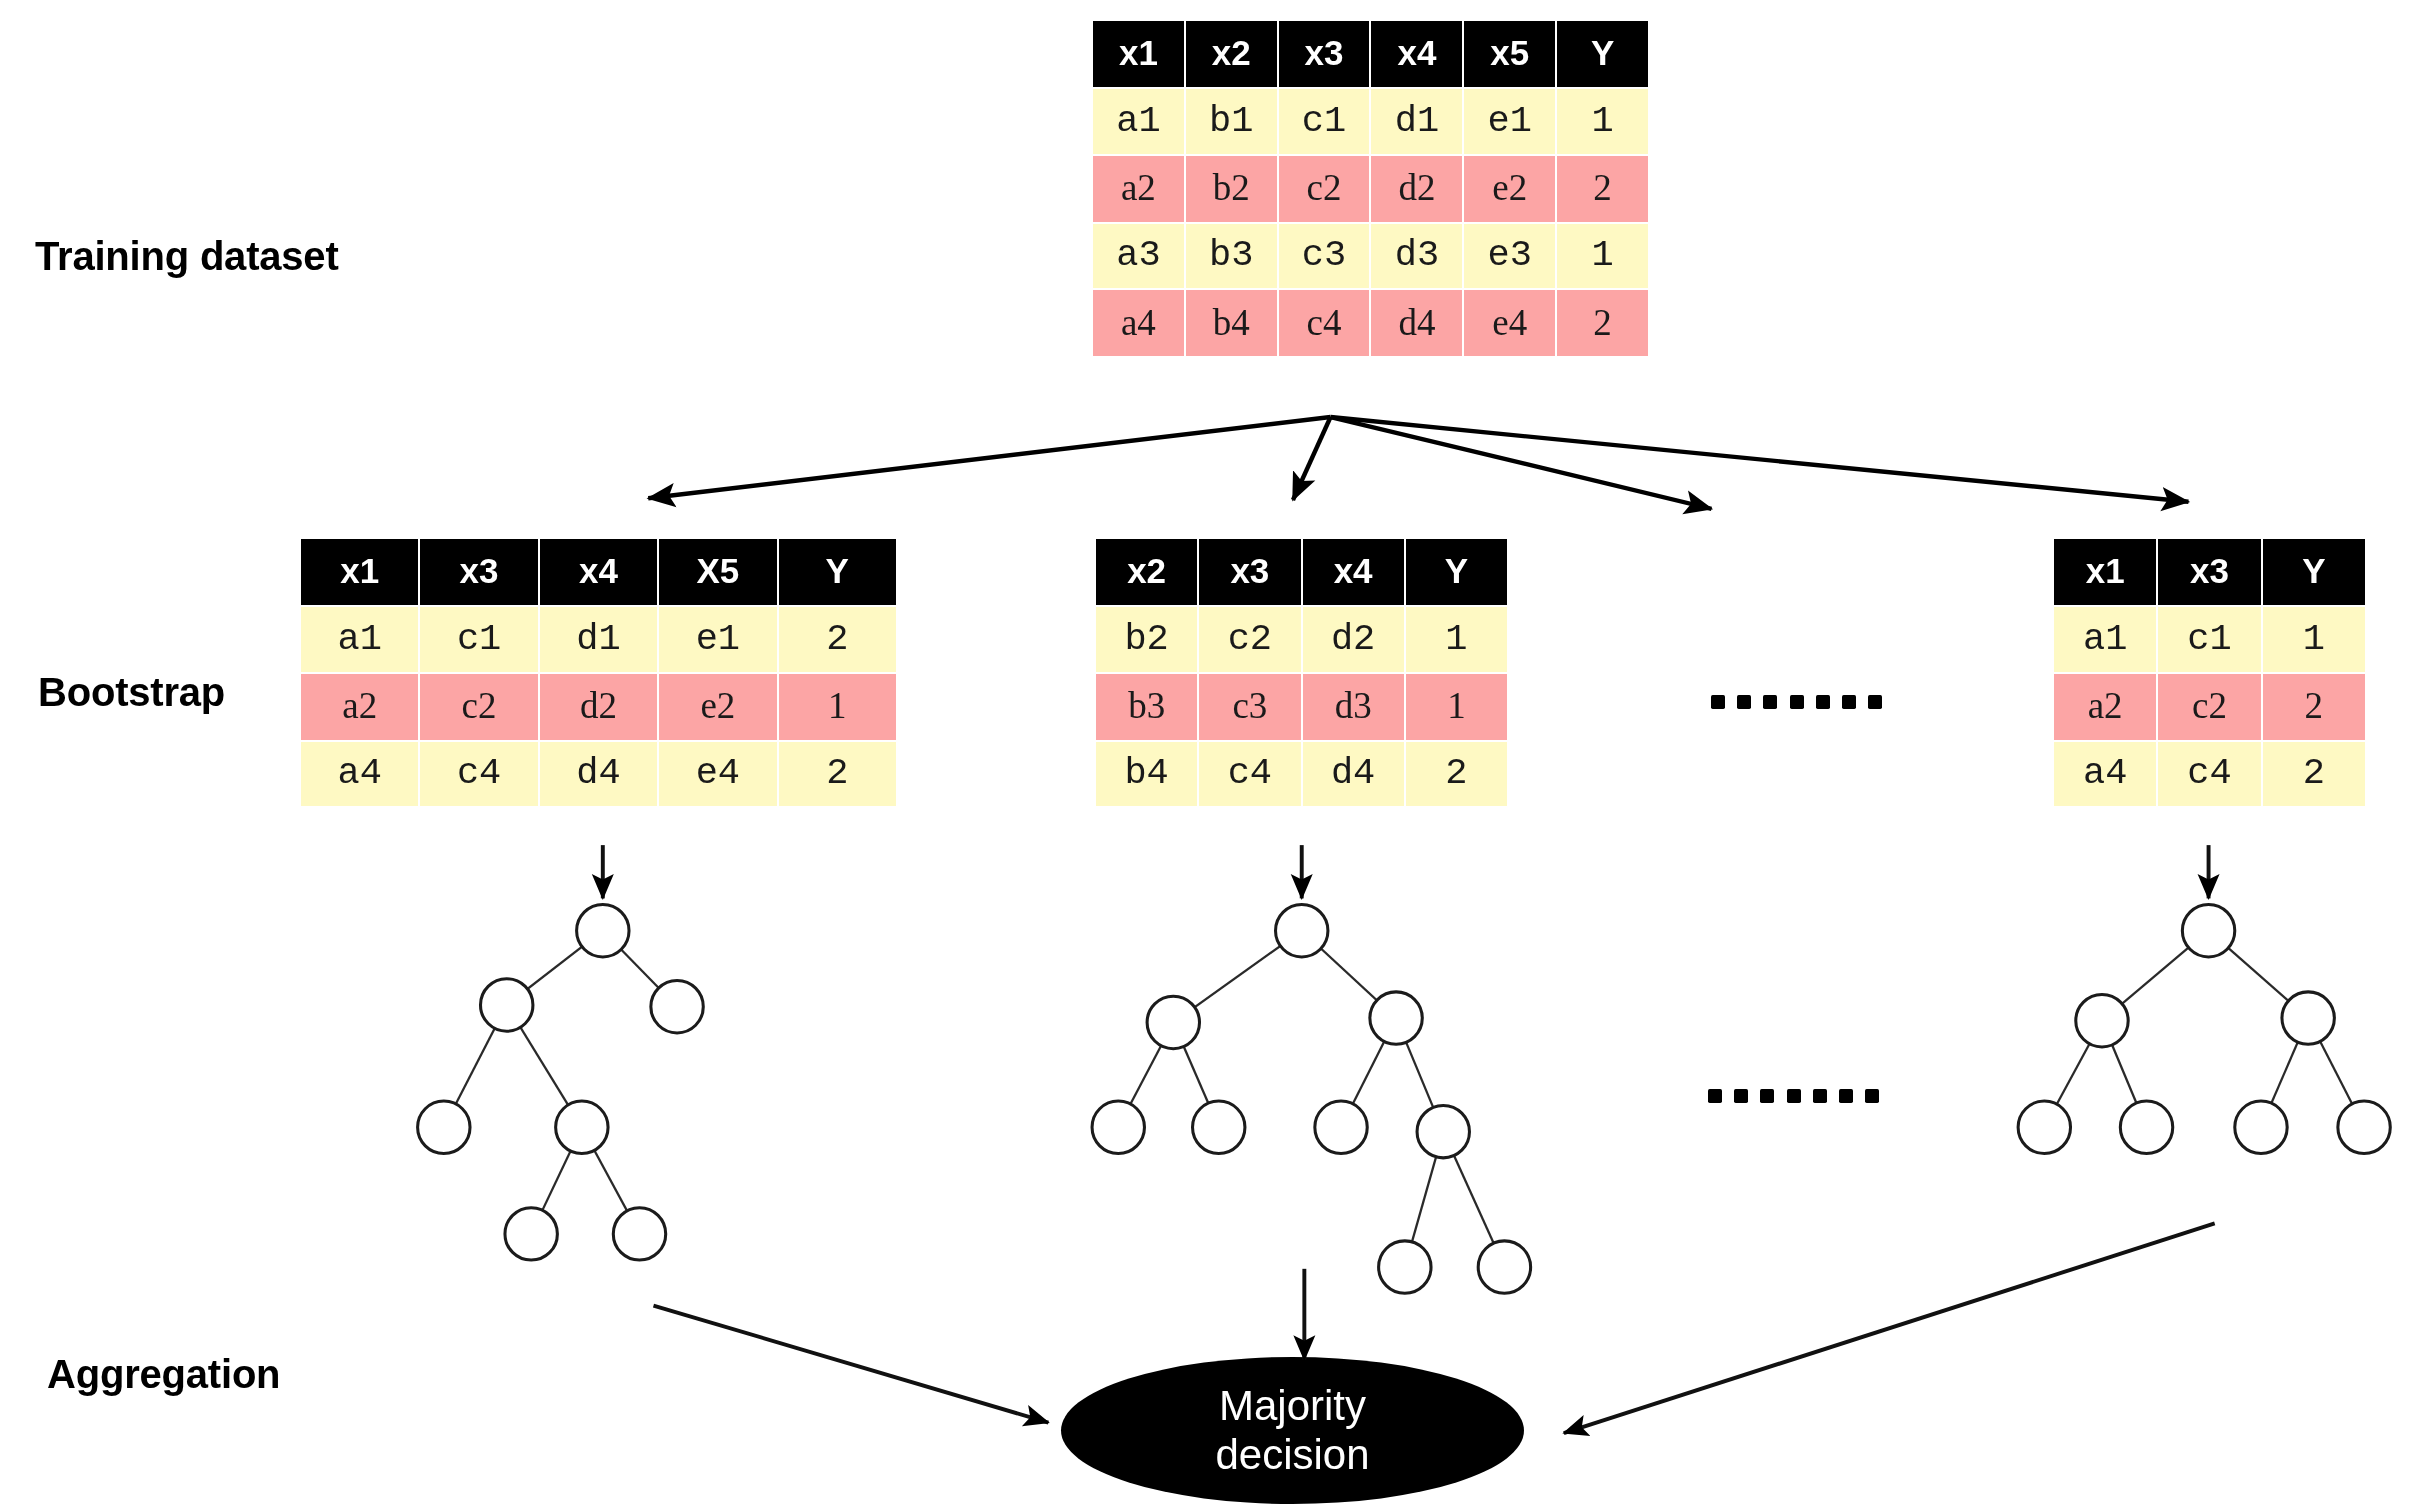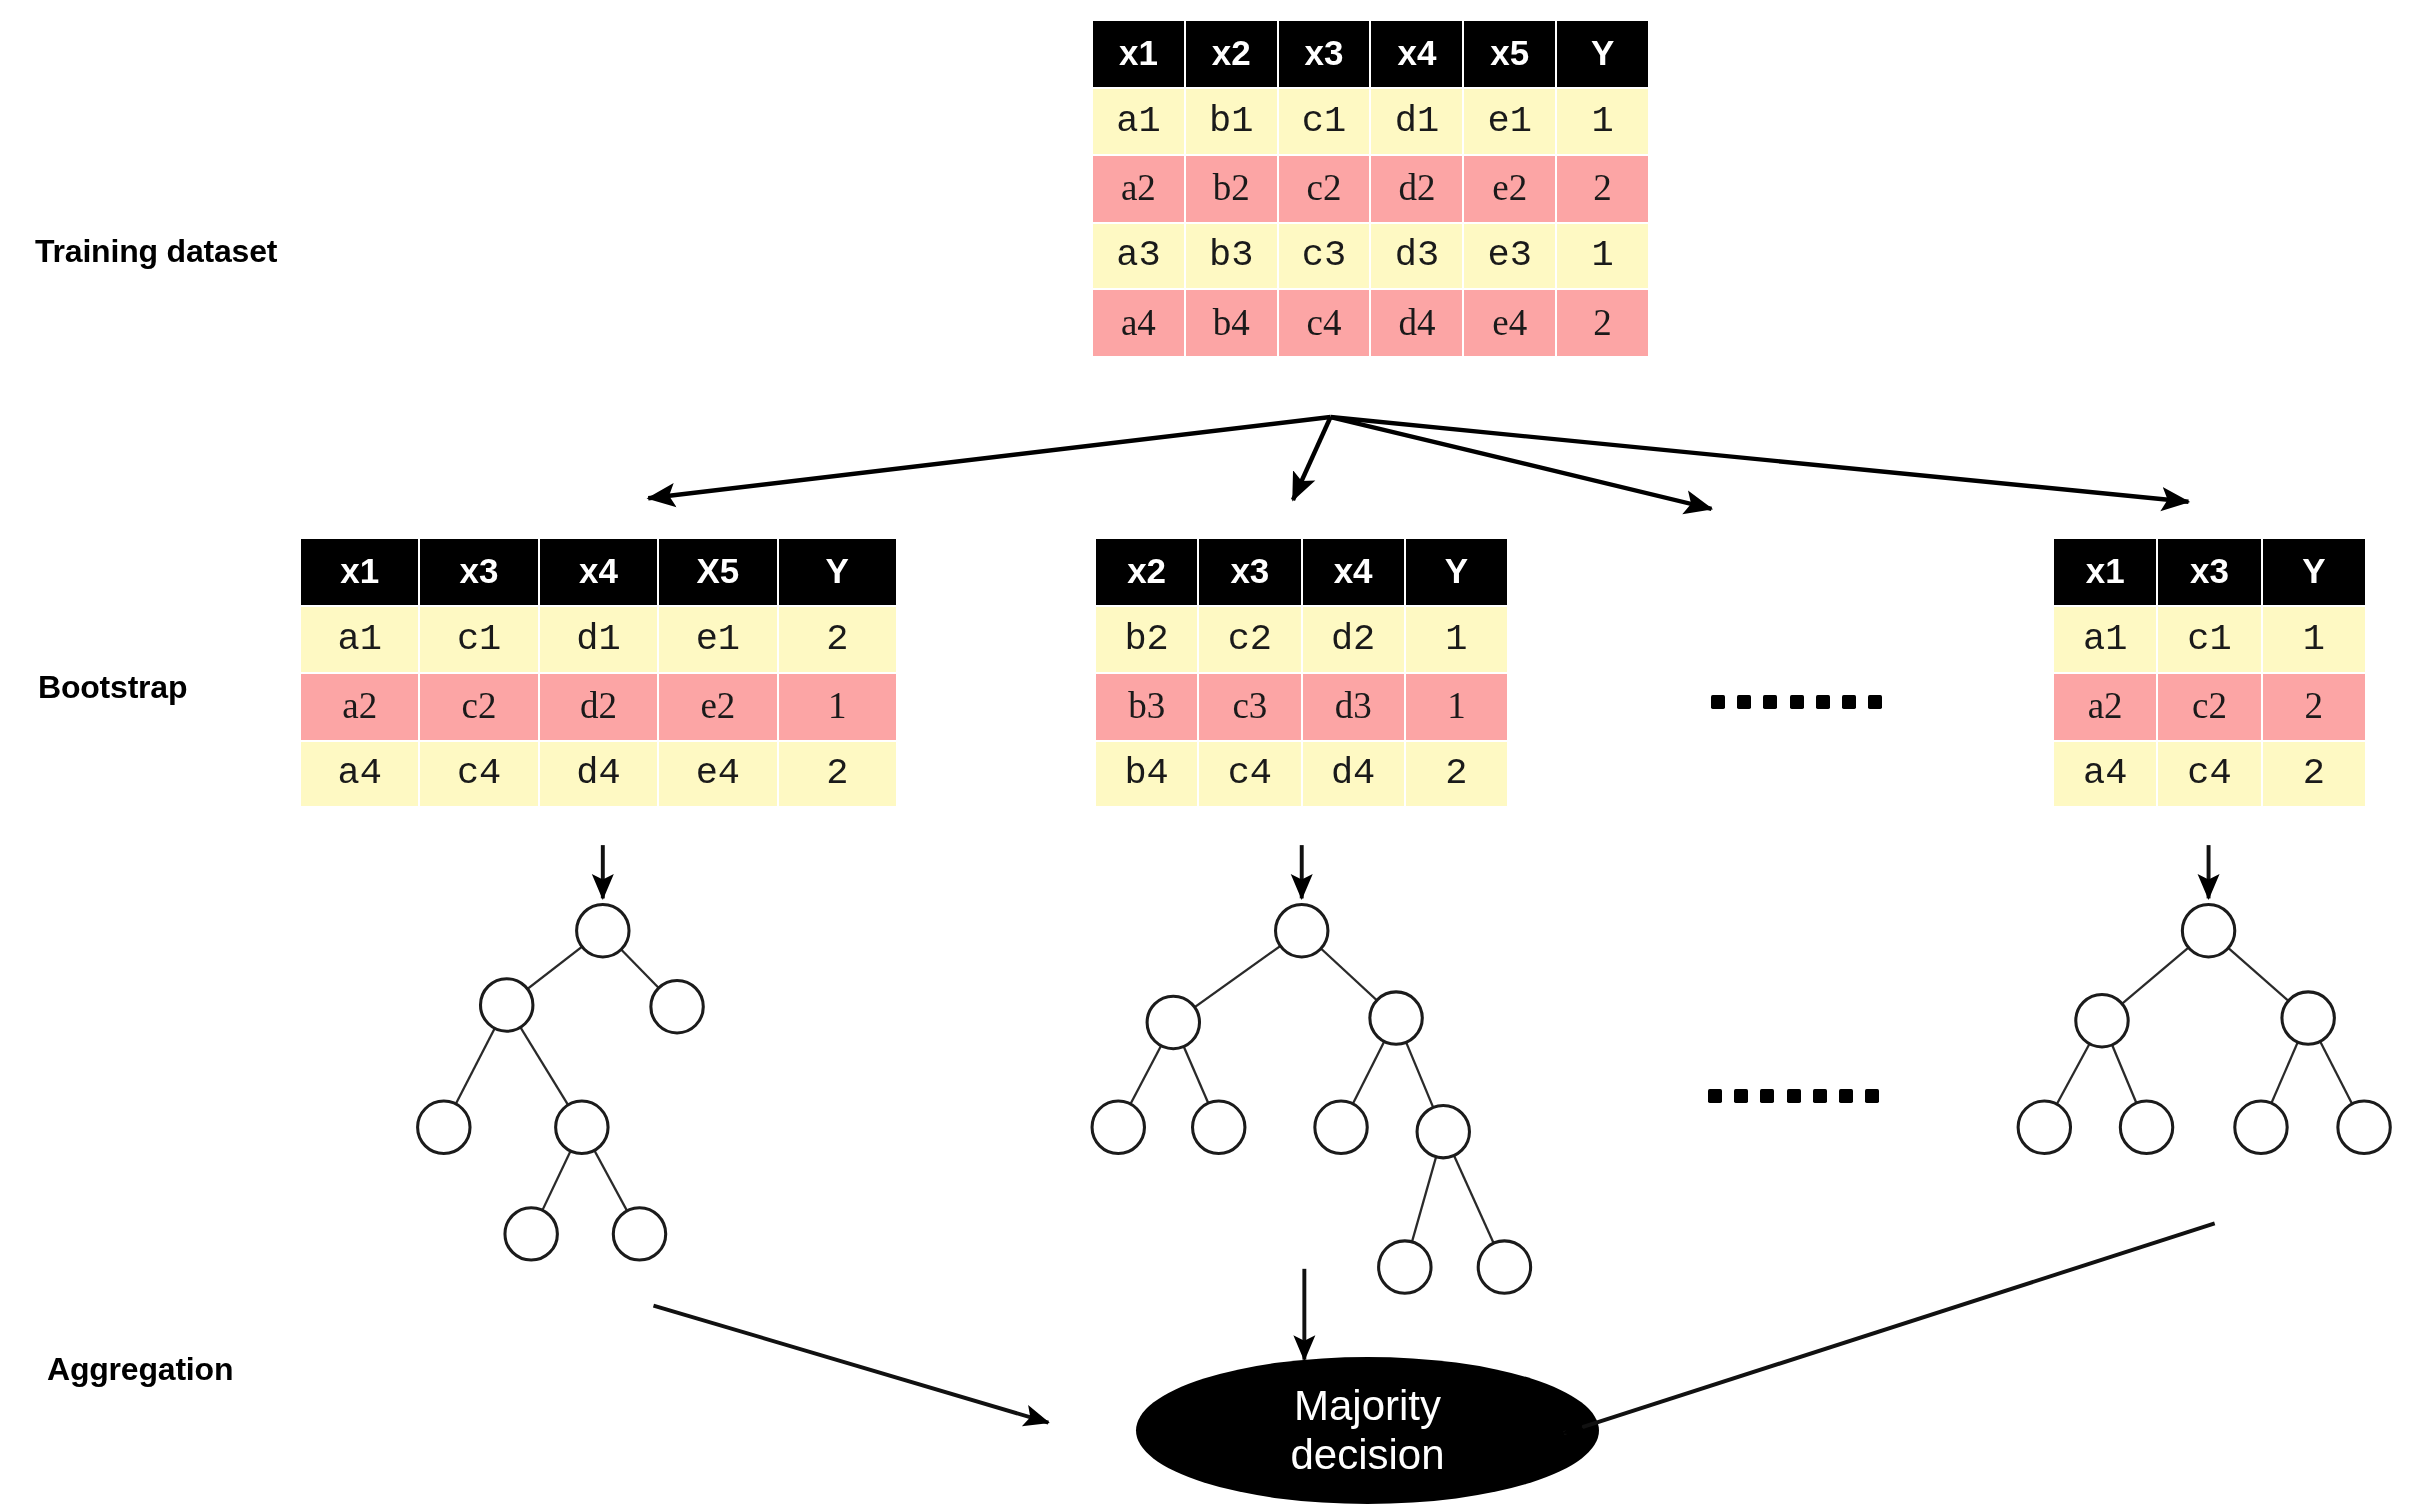--- a/index.html
+++ b/index.html
@@ -14,21 +14,21 @@
     height: 1505px;
     background: #ffffff;
     font-family: "Liberation Sans", sans-serif;
     overflow: hidden;
   }
 
   
   .stage-label {
     position: absolute;
     font-weight: bold;
-    font-size: 32px;
+    font-size: 40px;
     color: #000000;
     line-height: 1.22;
     white-space: pre-line;
     letter-spacing: -0.2px;
   }
 
   
   .data-table {
     position: absolute;
     border-collapse: separate;
@@ -281,21 +281,21 @@
   <div class="ellipsis-dots" style="left:1708px; top:1089px;">
     <i></i>
     <i></i>
     <i></i>
     <i></i>
     <i></i>
     <i></i>
     <i></i>
   </div>
 
-  <div class="decision-ellipse" style="left:1136px; top:1357px; width:463px; height:147px;">
+  <div class="decision-ellipse" style="left:1061px; top:1357px; width:463px; height:147px;">
     <span>Majority
 decision</span>
   </div>
 
   <svg id="links" viewBox="0 0 2762 1722">
     <defs>
       <marker id="arrowhead" markerWidth="7" markerHeight="7" refX="6.2" refY="3.2" orient="auto" markerUnits="strokeWidth">
         <path d="M0,0.4 L6.6,3.2 L0,6 L1.4,3.2 Z" fill="#000000"></path>
       </marker>
     </defs>

